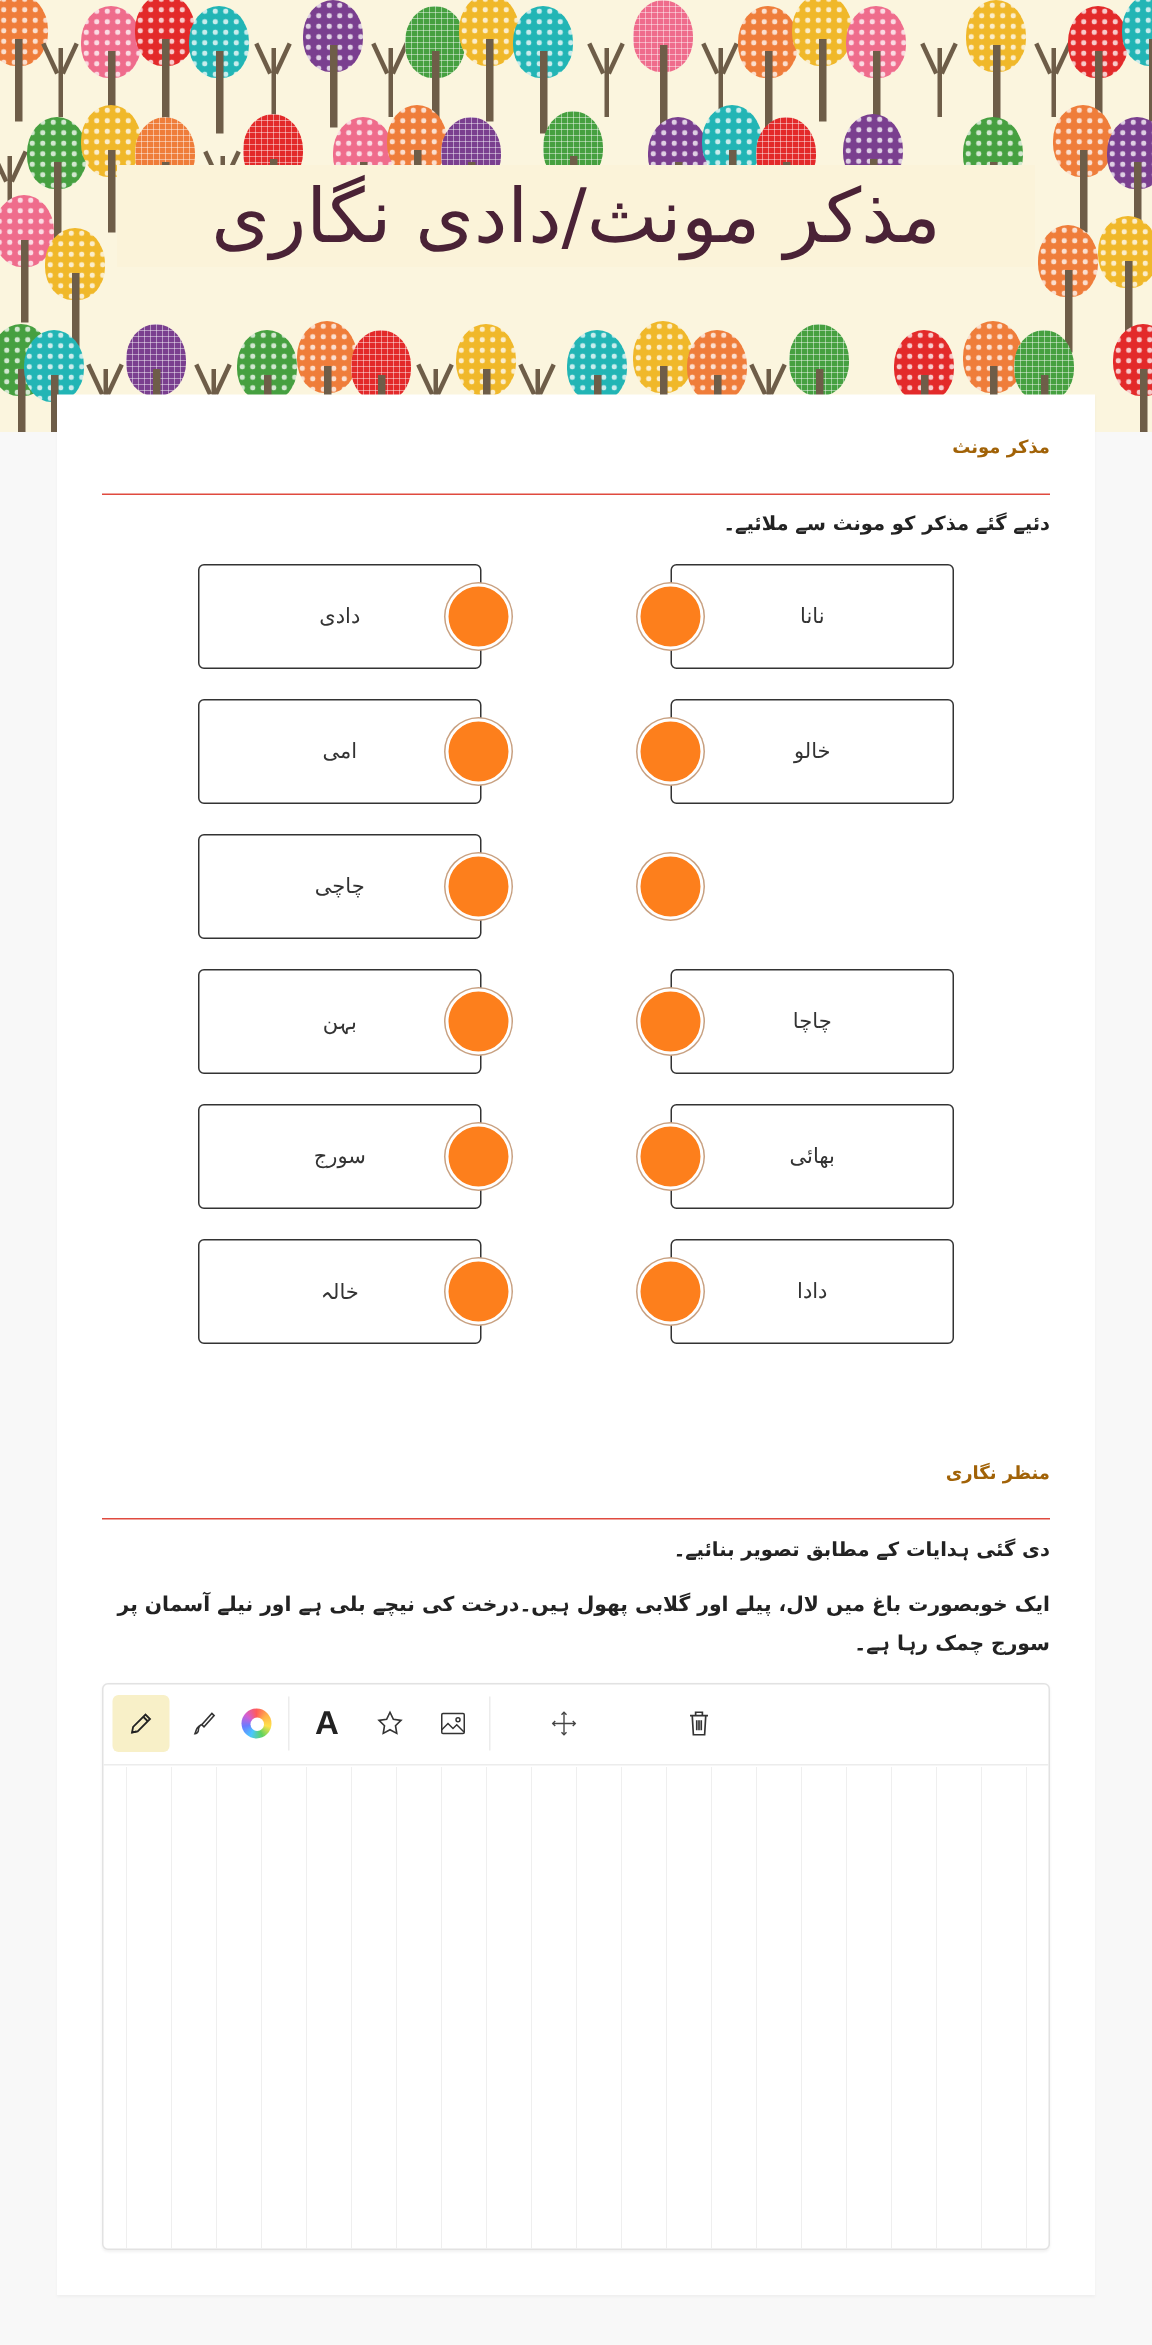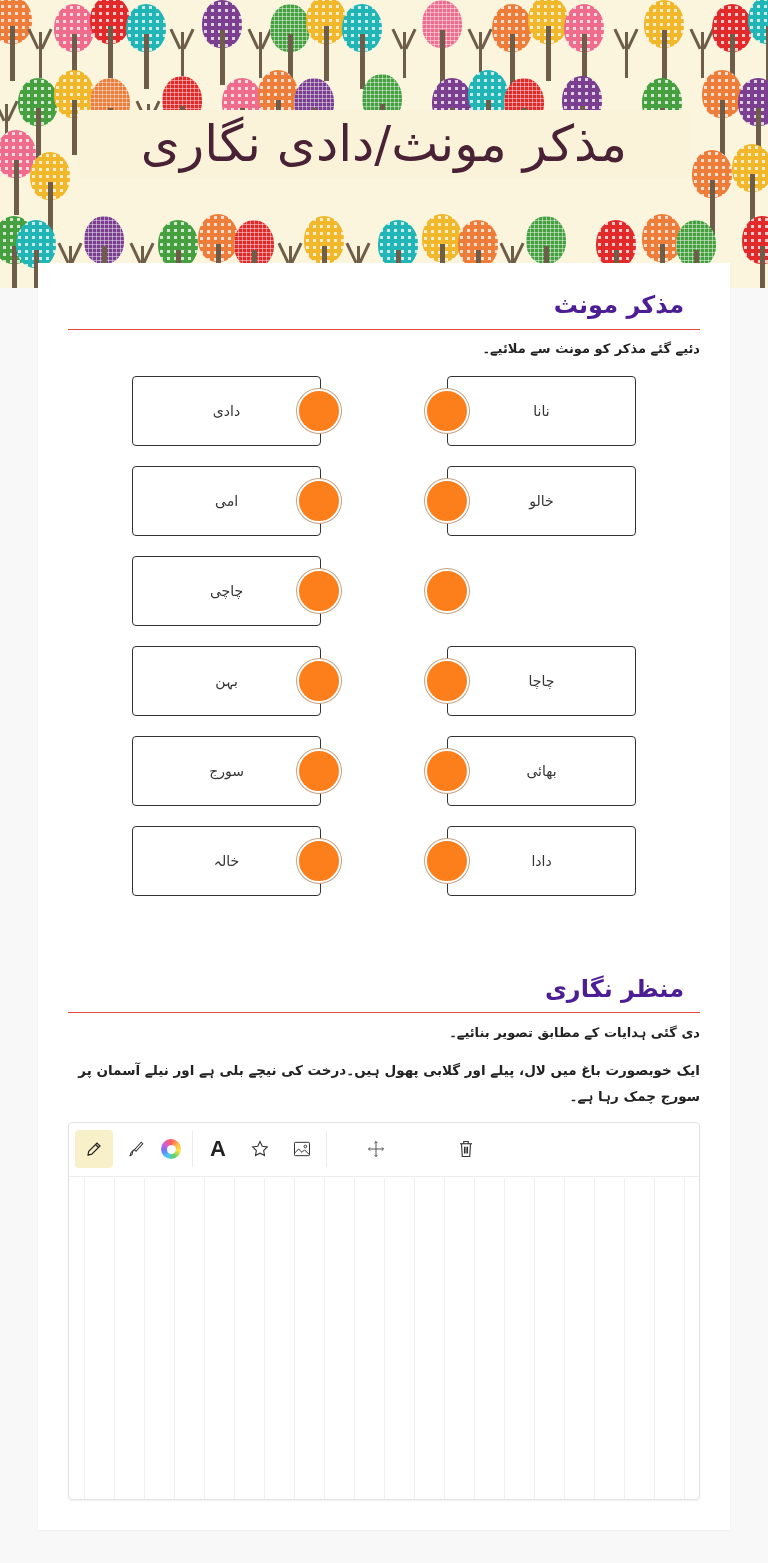--- a/index.html
+++ b/index.html
@@ -48,22 +48,22 @@
     }
 
     
     .card {
       position: absolute; left: 38px; top: 263px; width: 692px; height: 1267px;
       background: #ffffff;
       box-shadow: 0 1px 2px rgba(0,0,0,0.04);
     }
 
     .section-title {
-      position: absolute; right: 46px;
-      font-size: 24px; font-weight: bold; color: #4c1d95;
+      position: absolute; right: 30px;
+      font-size: 12px; font-weight: bold; color: #a16207;
       direction: rtl;
     }
     .section-rule {
       position: absolute; left: 30px; width: 632px; height: 1px; background: #e04a3f;
     }
     .instruction {
       position: absolute; right: 30px;
       font-size: 13px; font-weight: bold; color: #222;
       direction: rtl; text-align: right;
     }

